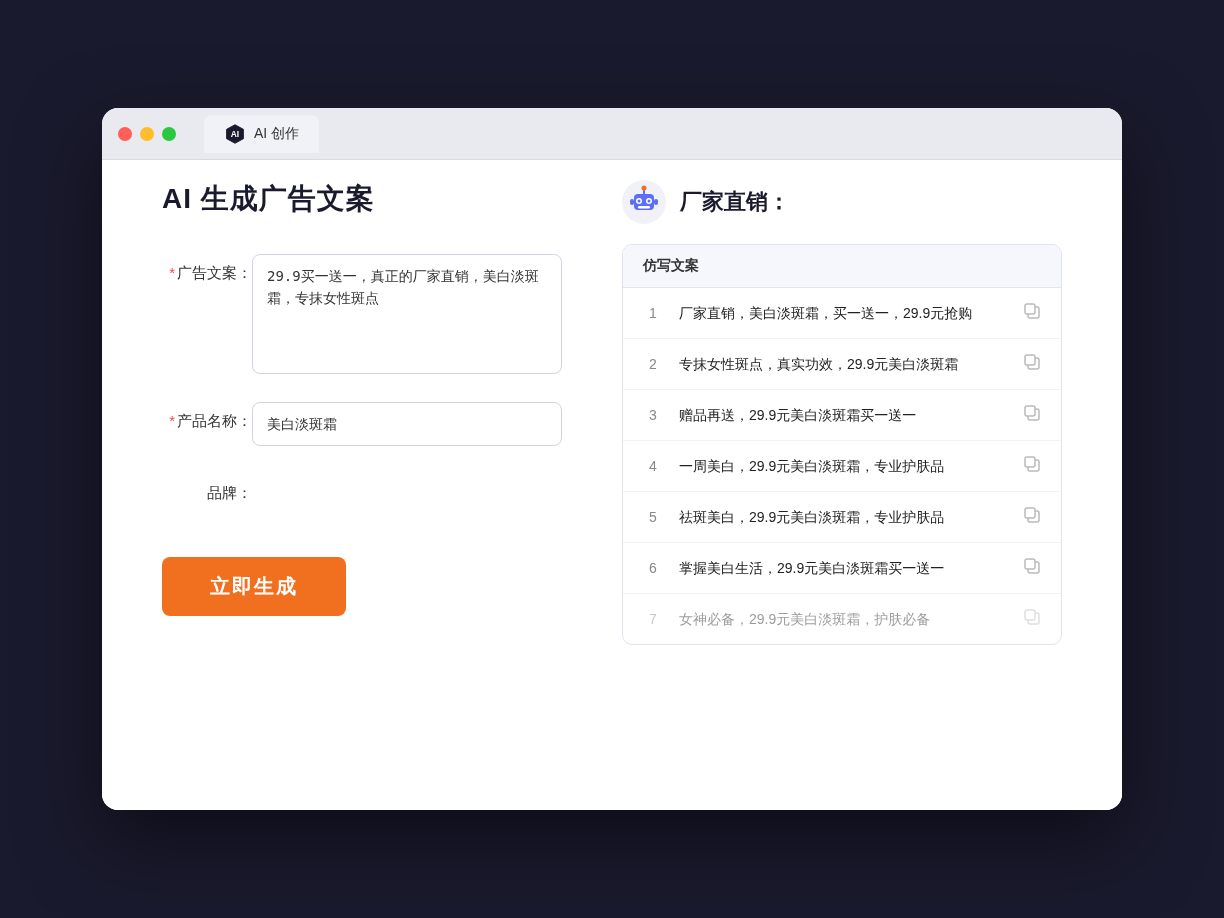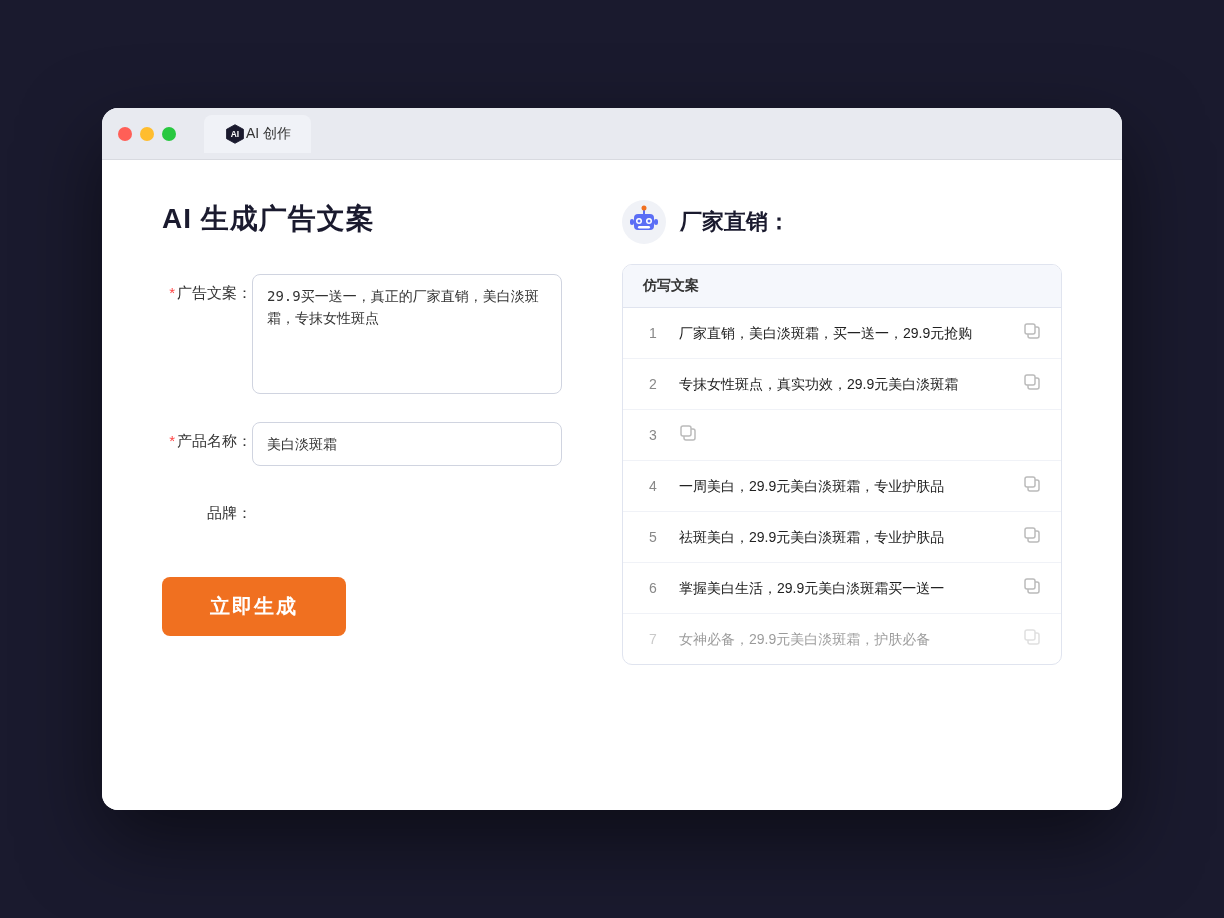--- a/index.html
+++ b/index.html
@@ -53,37 +53,38 @@
       align-items: center;
       margin-left: 16px;
     }
 
     .browser-tab {
       background: #f0f2f7;
       border-radius: 8px 8px 0 0;
       padding: 8px 20px;
       display: flex;
       align-items: center;
+      gap: 8px;
     }
 
     .tab-icon {
       width: 22px;
       height: 22px;
     }
 
     .tab-title {
       font-size: 14px;
       color: #333;
       font-weight: 500;
     }
 
     .browser-content {
       background: #ffffff;
       min-height: 650px;
-      padding: 40px 60px;
+      padding: 20px 60px;
       display: flex;
       gap: 60px;
     }
 
     
     .left-panel {
       flex: 0 0 400px;
     }
 
     .main-title {
@@ -310,20 +311,21 @@
             <div class="result-row">
               <span class="result-num">2</span>
               <span class="result-text">专抹女性斑点，真实功效，29.9元美白淡斑霜</span>
               <span style="cursor: pointer;"><svg width="18" height="18" viewBox="0 0 18 18" fill="none" xmlns="http://www.w3.org/2000/svg">
                   <rect x="5" y="5" width="11" height="11" rx="2" stroke="#bbb" stroke-width="1.5" fill="none"></rect>
                   <rect x="2" y="2" width="10" height="10" rx="2" stroke="#bbb" stroke-width="1.5" fill="white"></rect>
                 </svg></span>
             </div>
             <div class="result-row">
               <span class="result-num">3</span>
+              <span class="result-text">赠品再送，29.9元美白淡斑霜买一送一</span>
               <span style="cursor: pointer;"><svg width="18" height="18" viewBox="0 0 18 18" fill="none" xmlns="http://www.w3.org/2000/svg">
                   <rect x="5" y="5" width="11" height="11" rx="2" stroke="#bbb" stroke-width="1.5" fill="none"></rect>
                   <rect x="2" y="2" width="10" height="10" rx="2" stroke="#bbb" stroke-width="1.5" fill="white"></rect>
                 </svg></span>
             </div>
             <div class="result-row">
               <span class="result-num">4</span>
               <span class="result-text">一周美白，29.9元美白淡斑霜，专业护肤品</span>
               <span style="cursor: pointer;"><svg width="18" height="18" viewBox="0 0 18 18" fill="none" xmlns="http://www.w3.org/2000/svg">
                   <rect x="5" y="5" width="11" height="11" rx="2" stroke="#bbb" stroke-width="1.5" fill="none"></rect>

